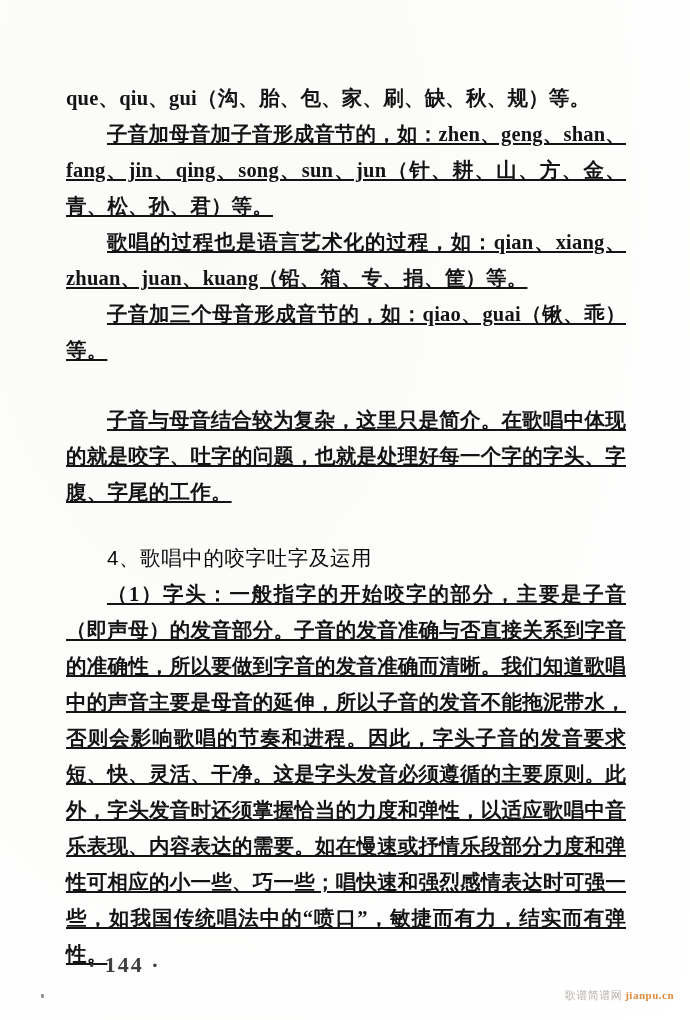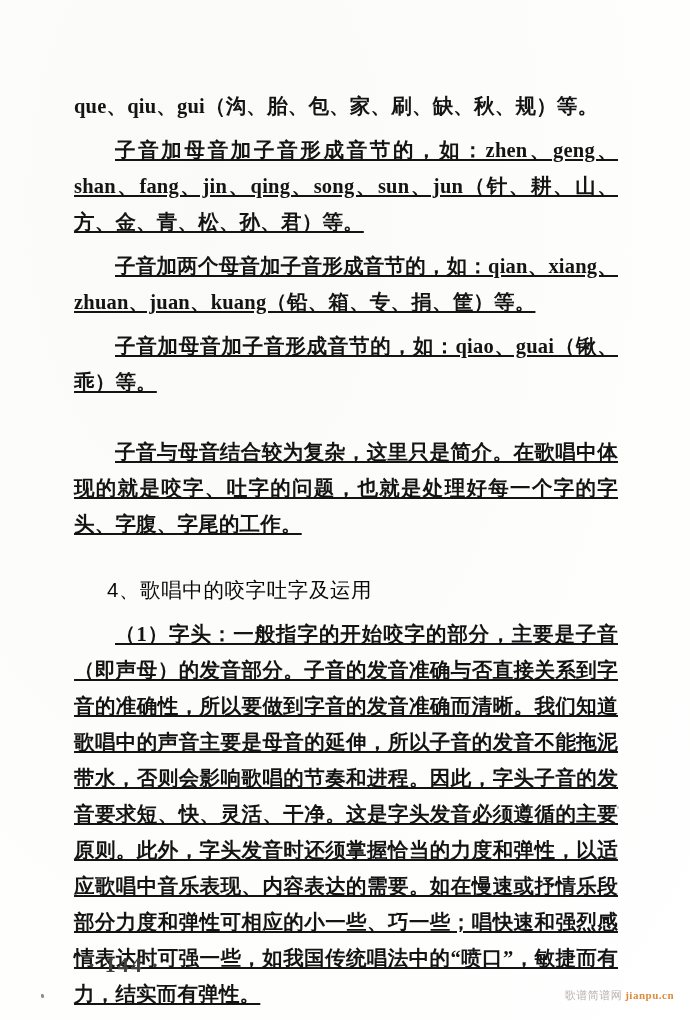--- a/index.html
+++ b/index.html
@@ -25,21 +25,21 @@
       radial-gradient(ellipse at 30% 20%, rgba(250,250,248,1) 0%, rgba(253,253,252,1) 55%, rgba(255,255,255,1) 100%);
     pointer-events: none;
   }
   .text-block {
     position: absolute;
     left: 66px;
     top: 80px;
     width: 560px;
   }
   p.para {
-    margin: 8px;
+    margin: 0;
     font-size: 20.5px;
     line-height: 36px;
     text-align: justify;
     text-align-last: left;
     text-justify: inter-character;
     letter-spacing: 0.2px;
     font-weight: 600;
     color: #141414;
     font-family: "Liberation Serif", "DejaVu Serif", serif;
   }
@@ -114,23 +114,23 @@
 
 <div class="page">
   <div class="paper-tint"></div>
 
   <div class="text-block">
 
     <p class="para">que、qiu、gui（沟、胎、包、家、刷、缺、秋、规）等。</p>
 
     <p class="para indent">子音加母音加子音形成音节的，如：zhen、geng、shan、fang、jin、qing、song、sun、jun（针、耕、山、方、金、青、松、孙、君）等。</p>
 
-    <p class="para indent">子音加两个母音加子音形成音节的，如：qian、xiang、zhuan、juan、kuang（铅、箱、专、捐、筐）等。</p>
+    <p class="para indent">歌唱的过程也是语言艺术化的过程，如：qian、xiang、zhuan、juan、kuang（铅、箱、专、捐、筐）等。</p>
 
-    <p class="para indent">子音加母音加子音形成音节的，如：qiao、guai（锹、乖）等。</p>
+    <p class="para indent">子音加三个母音形成音节的，如：qiao、guai（锹、乖）等。</p>
 
     <p class="para indent gap-before">子音与母音结合较为复杂，这里只是简介。在歌唱中体现的就是咬字、吐字的问题，也就是处理好每一个字的字头、字腹、字尾的工作。</p>
 
     <h2 class="section-heading">4、歌唱中的咬字吐字及运用</h2>
 
 
     <p class="para indent">（1）字头：一般指字的开始咬字的部分，主要是子音（即声母）的发音部分。子音的发音准确与否直接关系到字音的准确性，所以要做到字音的发音准确而清晰。我们知道歌唱中的声音主要是母音的延伸，所以子音的发音不能拖泥带水，否则会影响歌唱的节奏和进程。因此，字头子音的发音要求短、快、灵活、干净。这是字头发音必须遵循的主要原则。此外，字头发音时还须掌握恰当的力度和弹性，以适应歌唱中音乐表现、内容表达的需要。如在慢速或抒情乐段部分力度和弹性可相应的小一些、巧一些；唱快速和强烈感情表达时可强一些，如我国传统唱法中的“喷口”，敏捷而有力，结实而有弹性。</p>
 
   </div>
 

